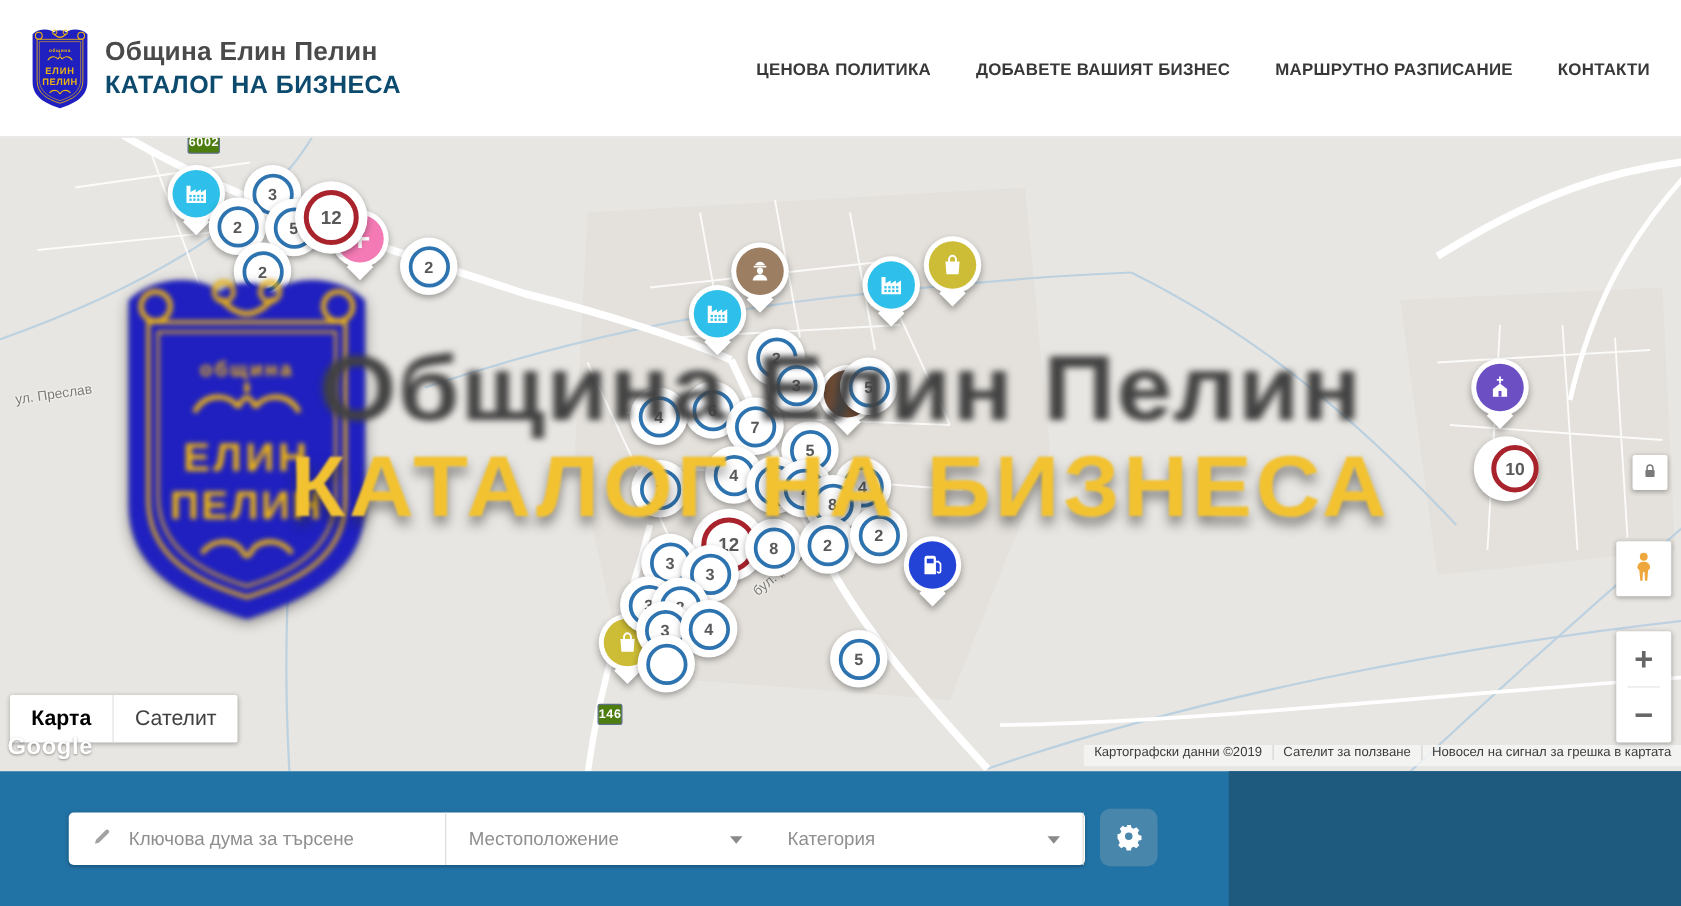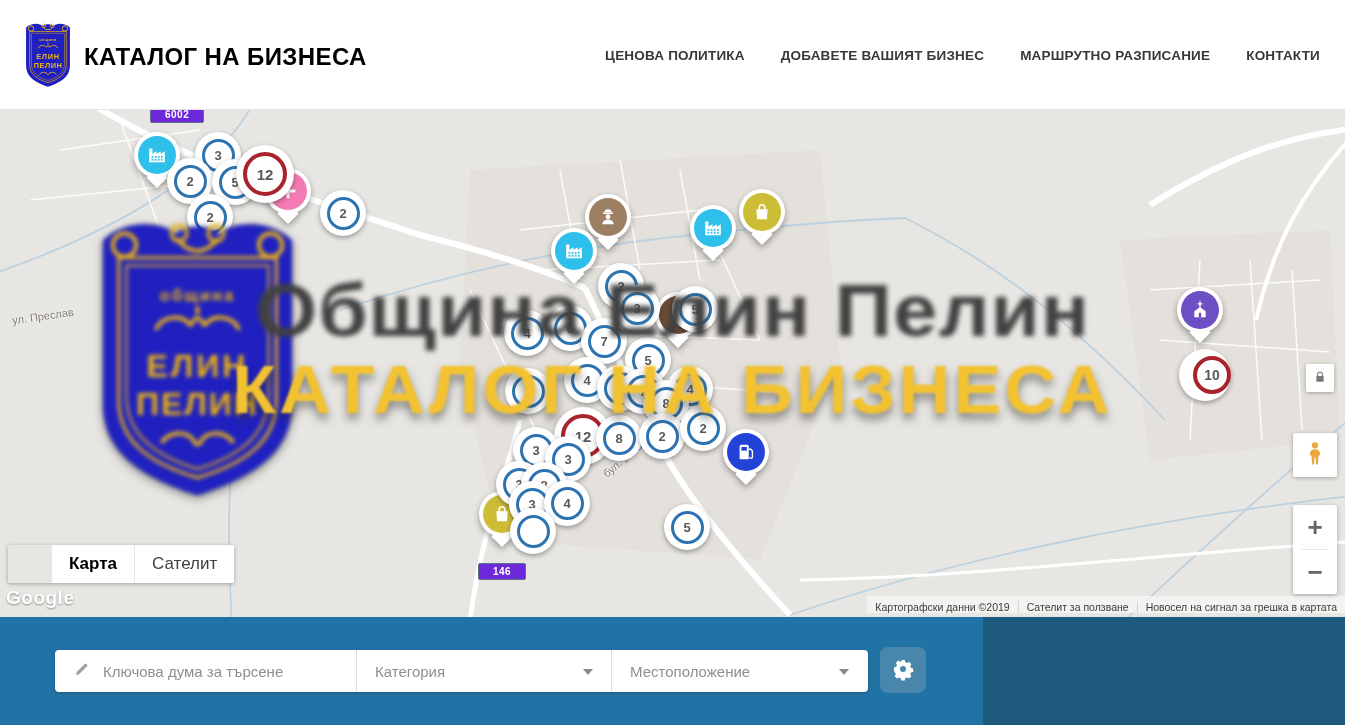--- a/index.html
+++ b/index.html
@@ -6,30 +6,30 @@
   html,body { font-family:"Liberation Sans", sans-serif; }
   #stage { position:relative; width:1345px; height:725px; overflow:hidden; background:#e8e6e2; }
 
   
   #header { position:absolute; left:0; top:0; width:1345px; height:110px; background:#fff;
             border-bottom:1px solid #e2e2e2; z-index:30; }
   .logo-wrap { position:absolute; left:22px; top:18px; display:flex; align-items:center; gap:10px; }
   .logo-shield { width:52px; height:74px; }
   .logo-shield svg { width:100%; height:100%; }
   .logo-text .t1 { font-size:21px; font-weight:700; color:#4a4a4a; letter-spacing:.2px; }
-  .logo-text .t2 { font-size:24px; font-weight:700; color:#000000; letter-spacing:.4px; margin-top:3px; }
+  .logo-text .t2 { font-size:20px; font-weight:700; color:#0c4a6e; letter-spacing:.4px; margin-top:3px; }
   #nav { position:absolute; right:25px; top:0; height:110px; display:flex; align-items:center; gap:36px; }
   #nav a { text-decoration:none; color:#383838; font-size:13.5px; font-weight:700; letter-spacing:.2px; white-space:nowrap; }
 
   
   #map { position:absolute; left:0; top:110px; width:1345px; height:507px; background:#e8e6e2; overflow:hidden; cursor:default; }
   #terrain { position:absolute; left:0; top:0; z-index:1; }
 
-  .road-shield { position:absolute; background:#6d28d9; color:#fff; font-size:10px; font-weight:700;
-                 padding:2px 14px; border-radius:2px; border:1px solid #5d7089; letter-spacing:.5px; z-index:2; }
+  .road-shield { position:absolute; background:#4d7c0f; color:#fff; font-size:10px; font-weight:700;
+                 padding:2px 0; border-radius:2px; border:1px solid #5d7089; letter-spacing:.5px; z-index:2; }
   .street-label { position:absolute; color:#7e7a74; font-size:11px; z-index:2; white-space:nowrap;
                   text-shadow:0 0 2px #fff, 0 0 2px #fff; }
 
   #markers { position:absolute; inset:0; z-index:3; }
   .cluster { position:absolute; width:46px; height:46px; background:#fff; border-radius:50%;
              transform:translate(-50%,-50%); box-shadow:0 2px 5px rgba(0,0,0,.35);
              display:flex; align-items:center; justify-content:center; cursor:pointer; }
   .cluster .ring { width:33px; height:33px; border:3px solid #2d73b0; border-radius:50%;
                    display:flex; align-items:center; justify-content:center;
                    font-size:13px; font-weight:700; color:#58595b; }
@@ -49,31 +49,31 @@
   
   #watermark { position:absolute; inset:0; z-index:4; pointer-events:none; }
   #wm-shield { position:absolute; left:85px; top:103px; width:225px; height:292px;
                filter:blur(2.2px) drop-shadow(0 3px 5px rgba(0,0,0,.45)); }
   #wm-shield svg { width:100%; height:100%; }
   .wm-line { position:absolute; left:0; width:1345px; text-align:center; white-space:nowrap; font-weight:700; }
   #wm-title { top:158px; font-size:74px; color:#414141; letter-spacing:1px;
               filter:blur(2.6px); transform:scaleX(1.08); }
   #wm-sub { top:240px; font-size:69px; color:#f2c231; letter-spacing:3px;
             filter:blur(1px); text-shadow:0 6px 9px rgba(45,45,45,.55); transform:scaleX(1.04); }
-  #type-ctl { position:absolute; left:8px; top:435px; display:flex; box-shadow:0 1px 4px rgba(0,0,0,.3);
-              border-radius:2px; overflow:hidden; z-index:6;padding-left:44px; }
+  #type-ctl { position:absolute; left:8px; top:446px; display:flex; box-shadow:0 1px 4px rgba(0,0,0,.3);
+              border-radius:2px; overflow:hidden; z-index:6; }
   #type-ctl button { border:none; background:#fff; height:38px; padding:0 17px; font-size:17px;
                      font-family:"Liberation Sans",sans-serif; cursor:pointer; }
   #type-ctl .active { font-weight:700; color:#000; }
   #type-ctl .idle { color:#404040; border-left:1px solid #e6e6e6; }
 
   #google-logo { position:absolute; left:6px; bottom:8px; z-index:6; font-size:19px; font-weight:700;
                  color:#fff; letter-spacing:.5px; text-shadow:0 1px 2px rgba(0,0,0,.4); cursor:pointer; }
 
-  #attrib { position:absolute; right:0; bottom:4px; z-index:6; display:flex; align-items:flex-end;
+  #attrib { position:absolute; right:0; bottom:4px; z-index:6; display:flex; align-items:flex-start;
             background:rgba(245,245,245,.85); font-size:10.5px; color:#3c3c3c; height:17px; }
   #attrib span { padding:0 8px; }
   #attrib .lnk { cursor:pointer; }
   #attrib span + span { border-left:1px solid rgba(0,0,0,.12); }
 
   .sq-btn { position:absolute; background:#fff; box-shadow:0 1px 4px rgba(0,0,0,.3); border:none;
             border-radius:2px; display:flex; align-items:center; justify-content:center; cursor:pointer; z-index:6; }
   #lock-btn { left:1306px; top:254px; width:28px; height:28px; }
   #lock-btn svg { width:16px; height:16px; }
   #pegman-btn { left:1293px; top:323px; width:44px; height:44px; }
@@ -129,20 +129,21 @@
     <path d="M34 46 H 196 V 192 C 196 236 162 258 115 272 C 68 258 34 236 34 192 Z" stroke-width="3"></path>
     <path d="M42 54 H 188 V 188 C 188 228 158 250 115 263 C 72 250 42 228 42 188 Z" stroke-width="2"></path>
     <path d="M72 120 C 80 104 100 104 108 116 M122 116 C 130 104 150 104 158 120 M108 116 Q 115 100 122 116 M115 104 V 96" stroke-width="4"></path>
     <path d="M78 236 C 86 224 102 224 110 232 M120 232 C 128 224 144 224 152 236 M110 232 Q 115 244 120 232" stroke-width="4"></path>
   </g>
   <text x="115" y="90" text-anchor="middle" font-size="17" font-weight="bold" fill="#ecb412" letter-spacing="2">община</text>
   <text x="115" y="168" text-anchor="middle" font-size="33" font-weight="bold" fill="#ecb412" letter-spacing="3">ЕЛИН</text>
   <text x="115" y="208" text-anchor="middle" font-size="33" font-weight="bold" fill="#ecb412" letter-spacing="2">ПЕЛИН</text>
 </svg></div>
       <div class="logo-text">
+        <div class="t1">Община Елин Пелин</div>
         <div class="t2">КАТАЛОГ НА БИЗНЕСА</div>
       </div>
     </div>
     <nav id="nav">
       <a href="#">ЦЕНОВА ПОЛИТИКА</a>
       <a href="#">ДОБАВЕТЕ ВАШИЯТ БИЗНЕС</a>
       <a href="#">МАРШРУТНО РАЗПИСАНИЕ</a>
       <a href="#">КОНТАКТИ</a>
     </nav>
   </header>
@@ -462,26 +463,26 @@
 
   <div id="search-bar">
     <div class="dark"></div>
     <div id="search-group">
       <div class="sg-sec" id="kw-sec">
         <span><svg viewBox="0 0 24 24" fill="#a2a2a2">
               <path d="M4 20l1.1-4.2L15.5 5.4a1.9 1.9 0 0 1 2.6 0l.5.5a1.9 1.9 0 0 1 0 2.6L8.2 18.9z"></path>
             </svg></span>
         <input id="kw-input" type="text" placeholder="Ключова дума за търсене" style="">
       </div>
+      <div class="sg-sec fake-select" id="loc-sec">
+        <span class="val">Местоположение</span>
+        <span class="caret"></span>
+      </div>
       <div class="sg-sec fake-select" id="cat-sec">
         <span class="val">Категория</span>
-        <span class="caret"></span>
-      </div>
-      <div class="sg-sec fake-select" id="loc-sec">
-        <span class="val">Местоположение</span>
         <span class="caret"></span>
       </div>
     </div>
     <button id="gear-btn">
         <span><svg viewBox="0 0 24 24" fill="#fff">
             <path fill-rule="evenodd" d="M10.3 3h3.4l.5 2.2 1.9.8 1.9-1.2 2.4 2.4-1.2 1.9.8 1.9 2.2.5v3.4l-2.2.5-.8 1.9 1.2 1.9-2.4 2.4-1.9-1.2-1.9.8-.5 2.2h-3.4l-.5-2.2-1.9-.8-1.9 1.2-2.4-2.4 1.2-1.9-.8-1.9L3 13.7v-3.4l2.2-.5.8-1.9L4.8 6l2.4-2.4 1.9 1.2 1.9-.8zM12 9a3 3 0 1 0 0 6 3 3 0 0 0 0-6z"></path>
           </svg></span>
       </button>
   </div>
 

